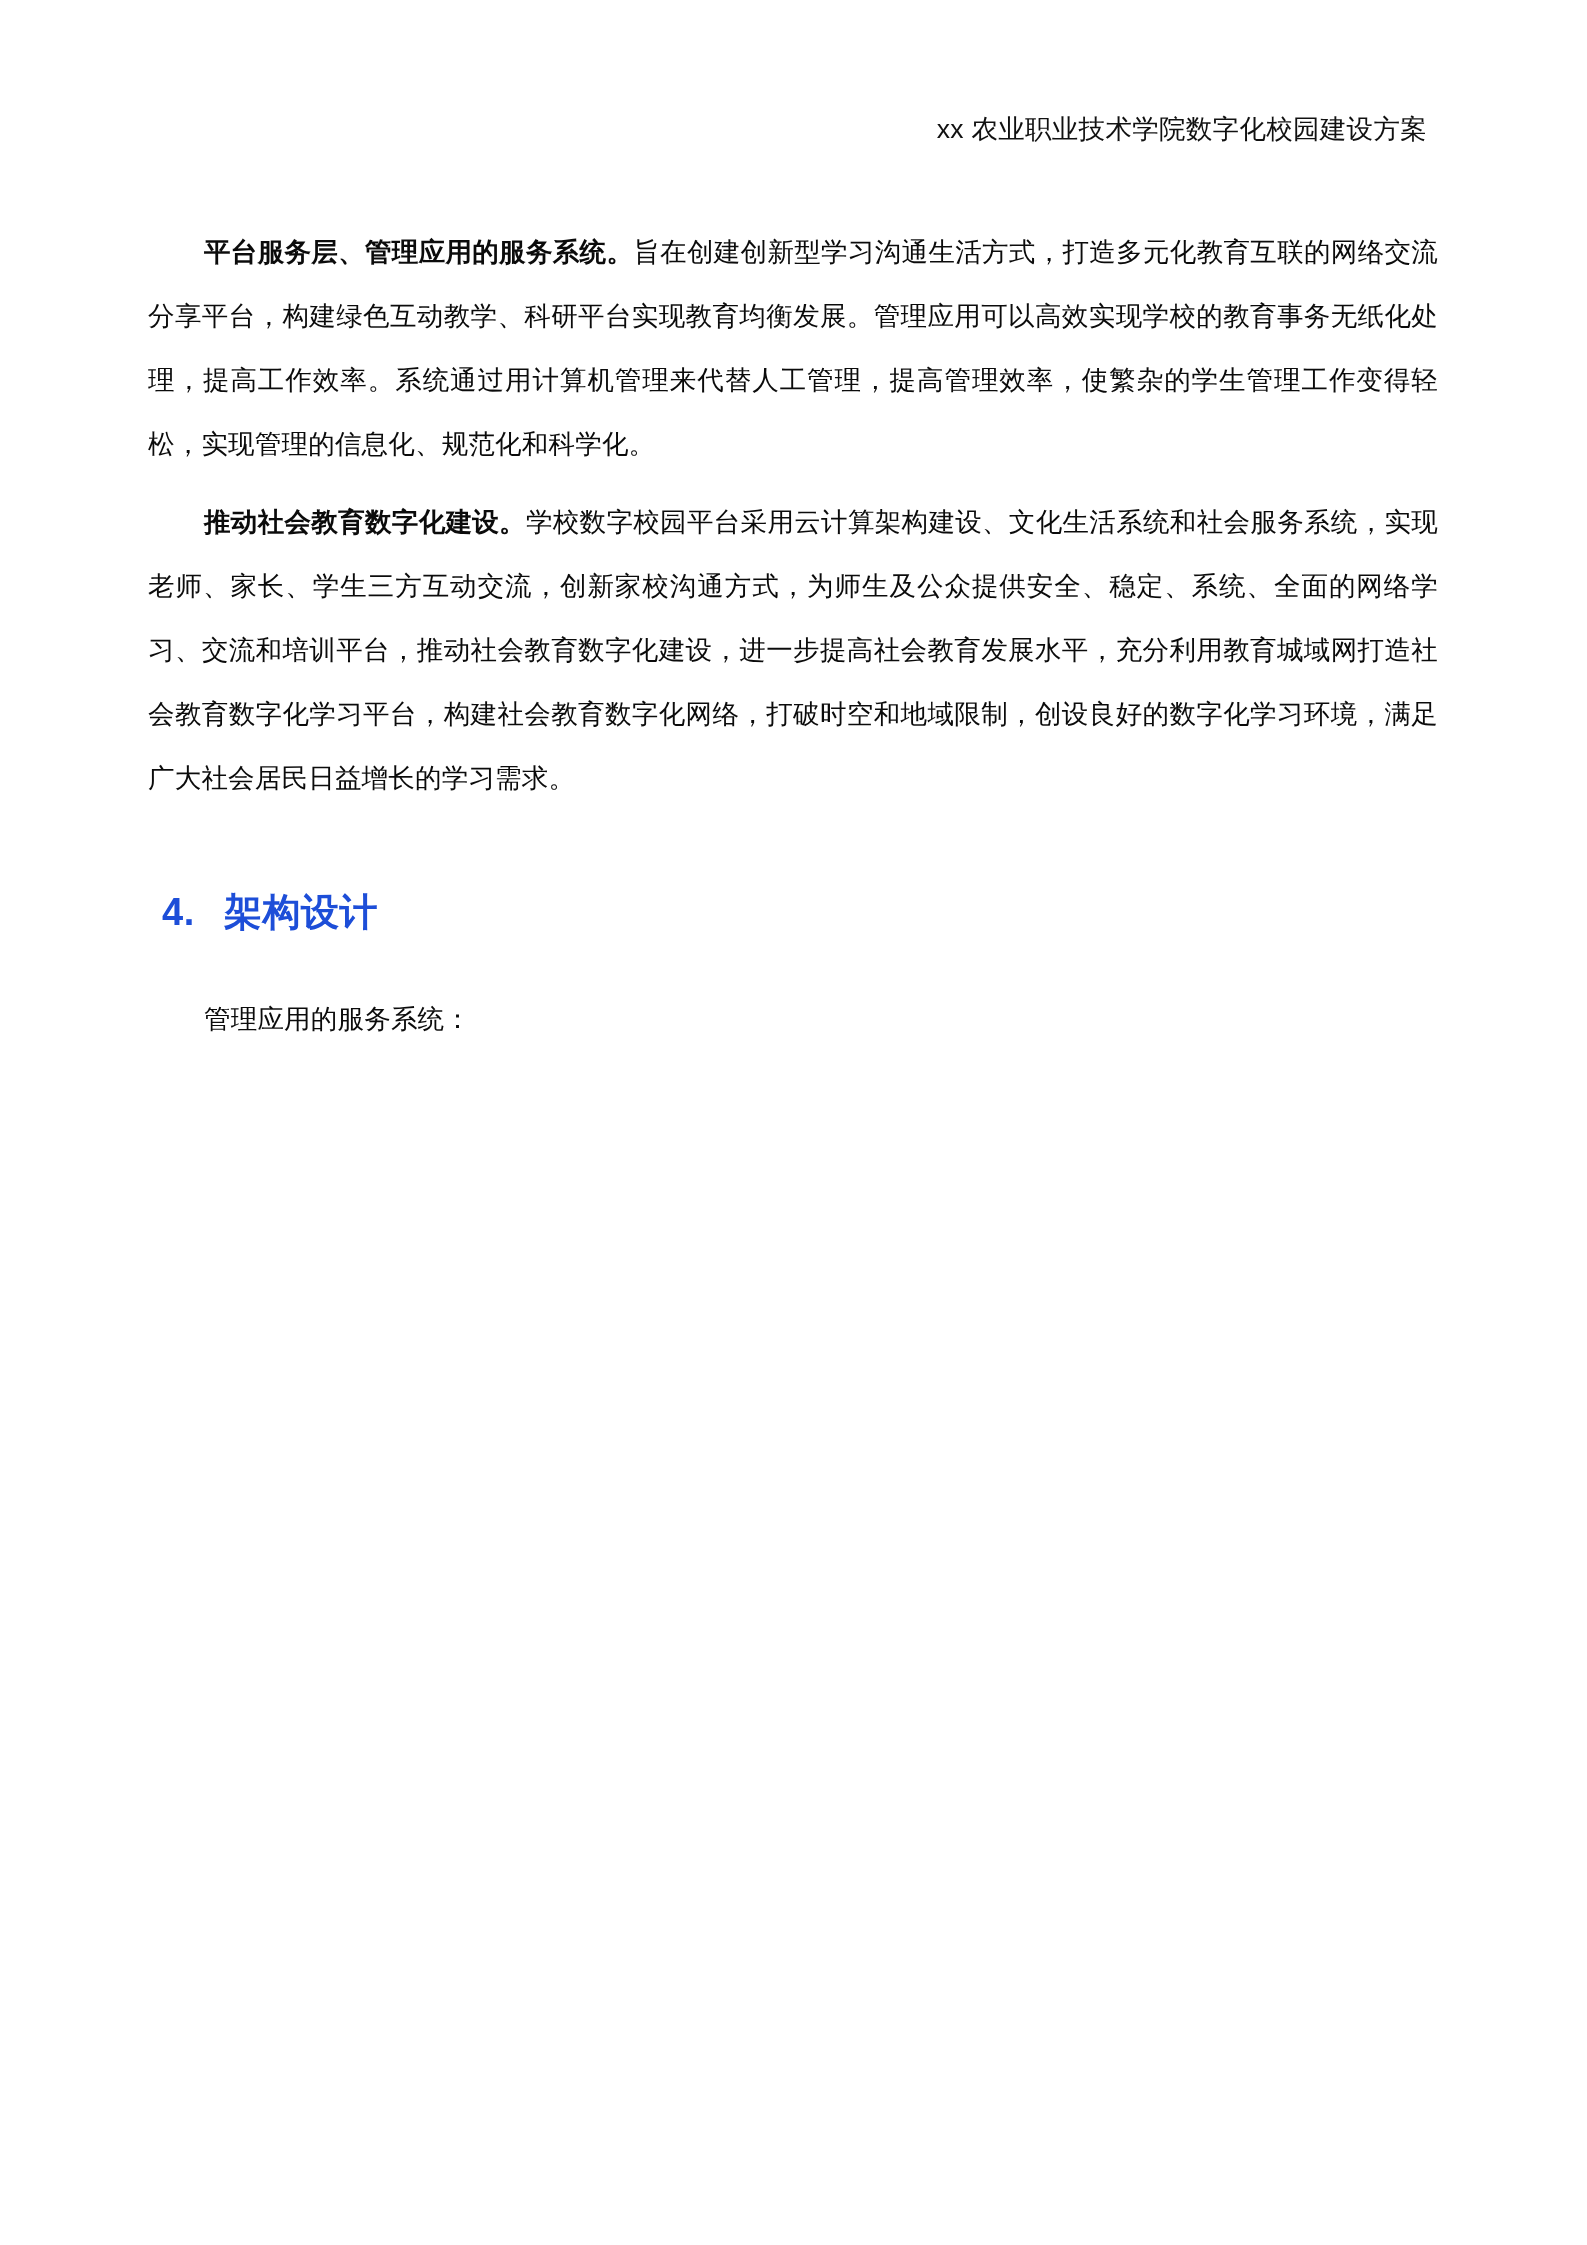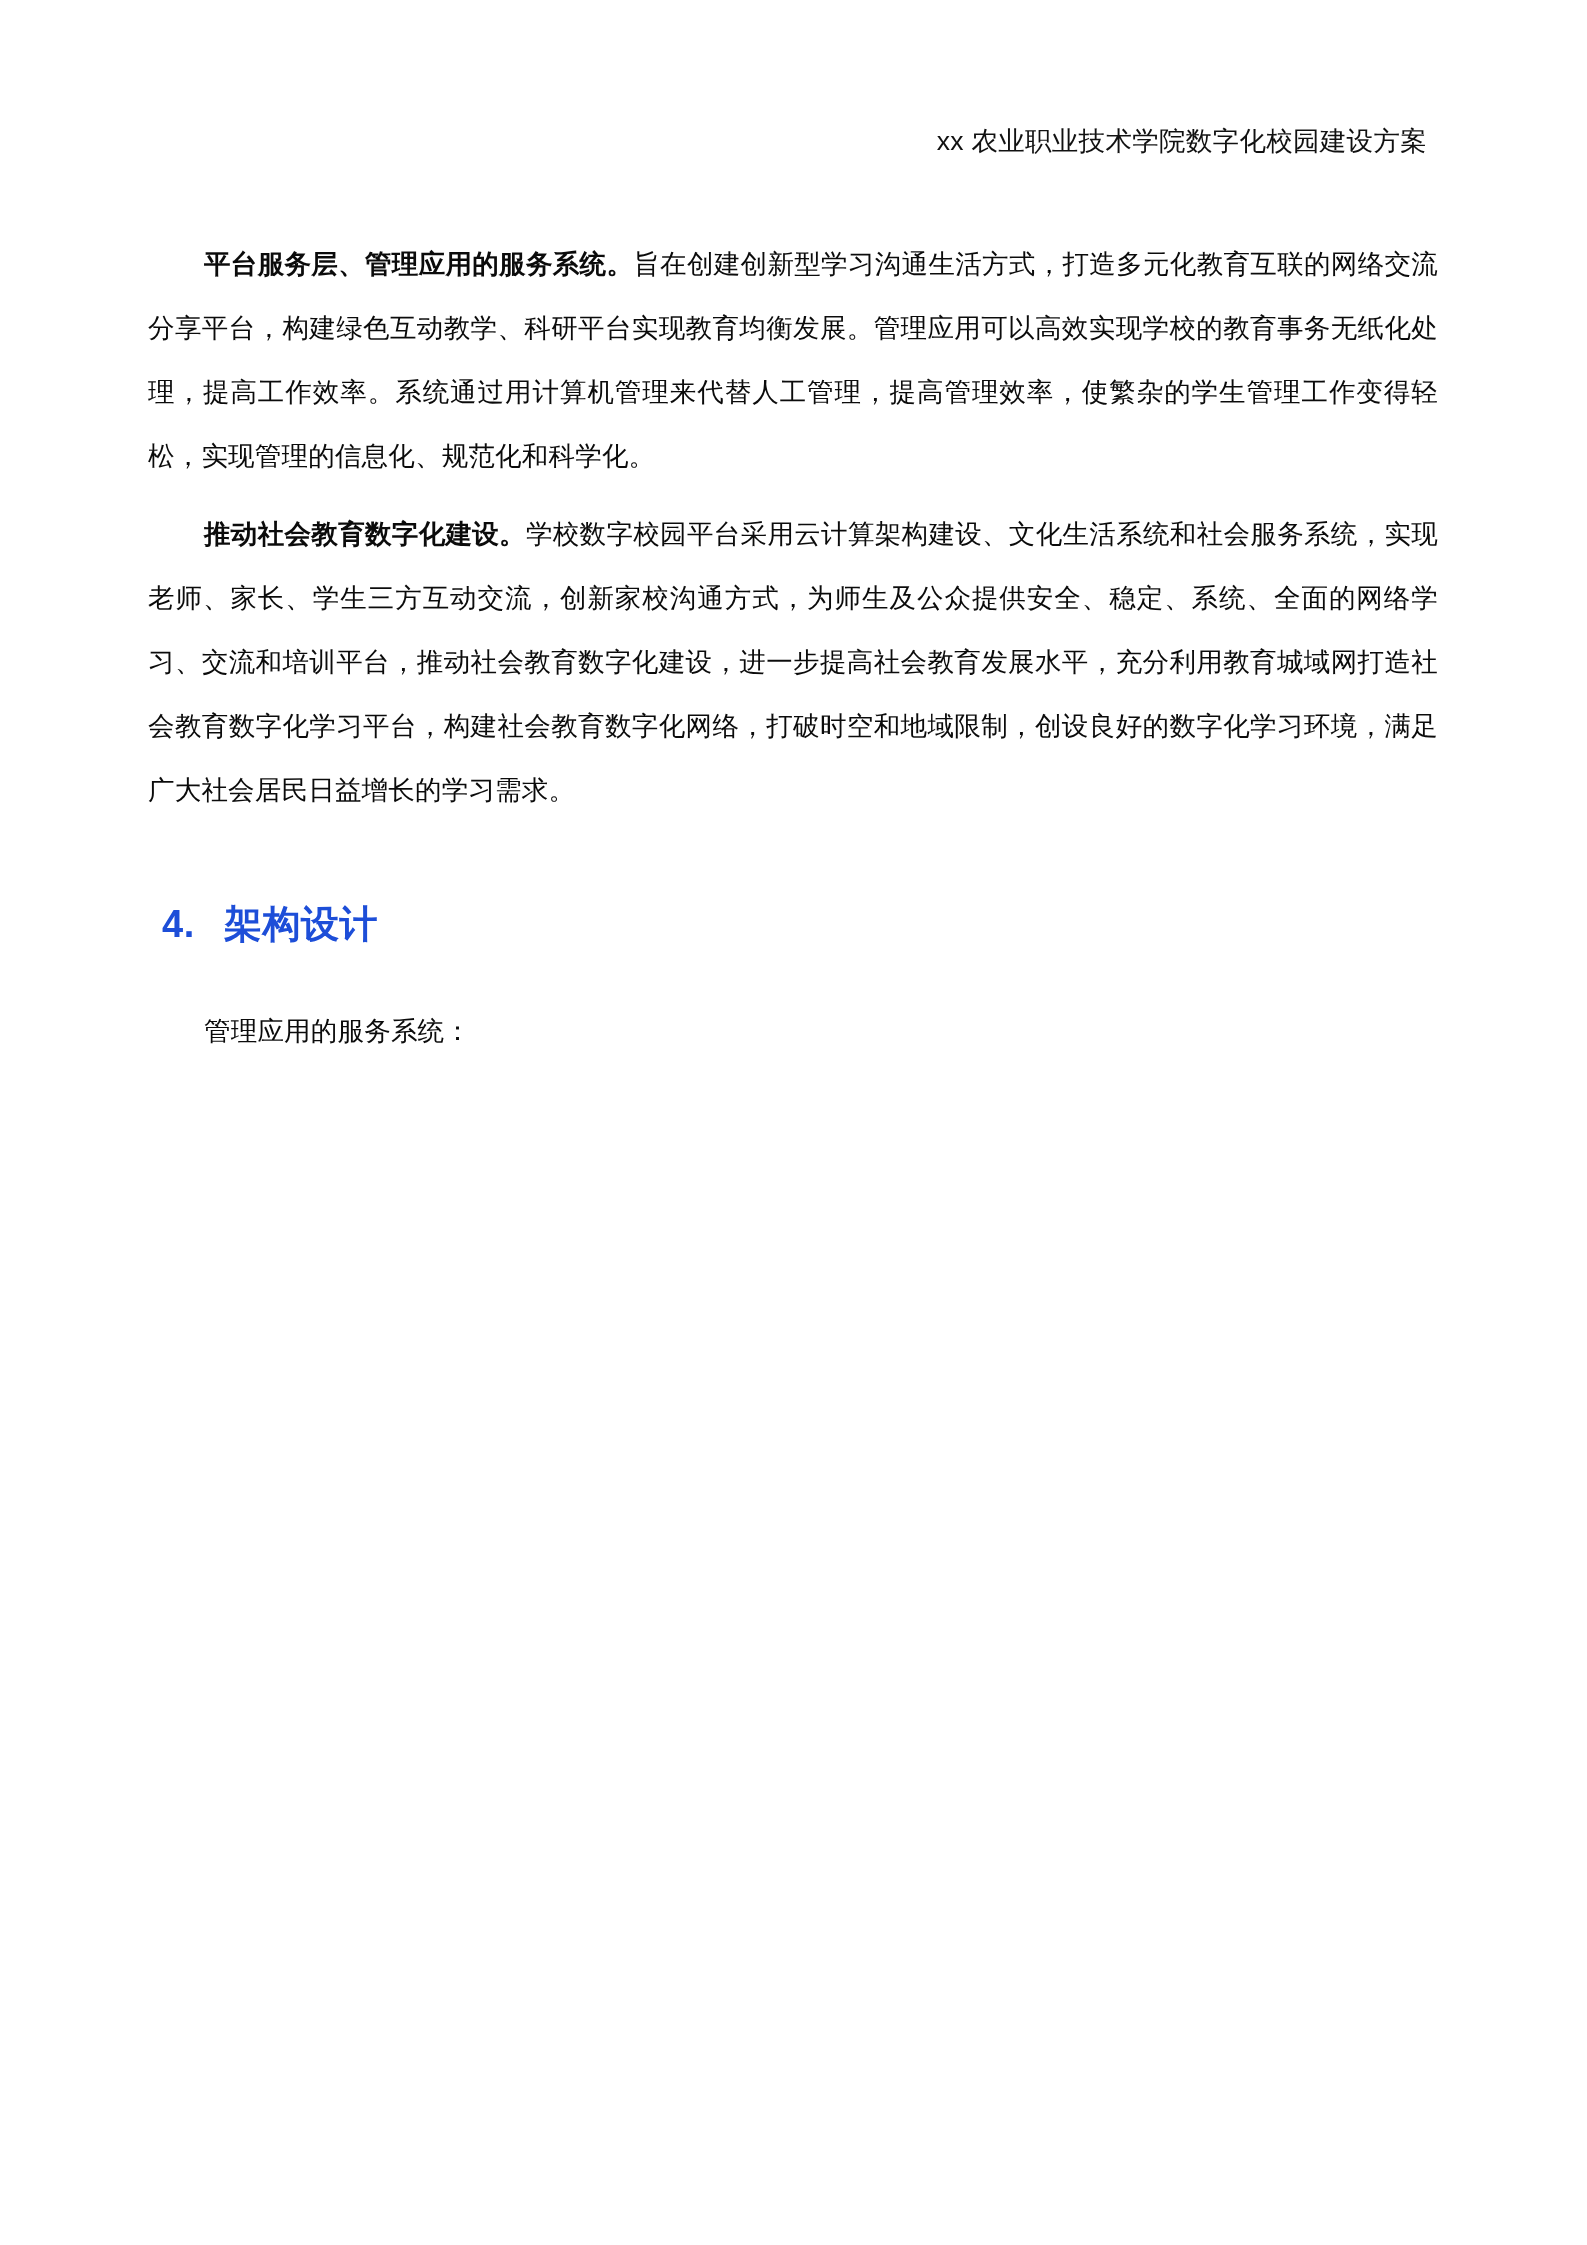--- a/index.html
+++ b/index.html
@@ -5,21 +5,21 @@
   html, body {
     margin: 0;
     padding: 0;
     background: #ffffff;
   }
   .page {
     position: relative;
     width: 1587px;
     height: 1829px;
     background: #ffffff;
-    margin: 12px auto;
+    margin: 0 auto;
     font-family: "Liberation Sans", "DejaVu Sans", sans-serif;
     color: #000000;
     overflow: hidden;
     box-sizing: border-box;
   }
 
   
   .doc-header {
     position: absolute;
     top: 112px;

